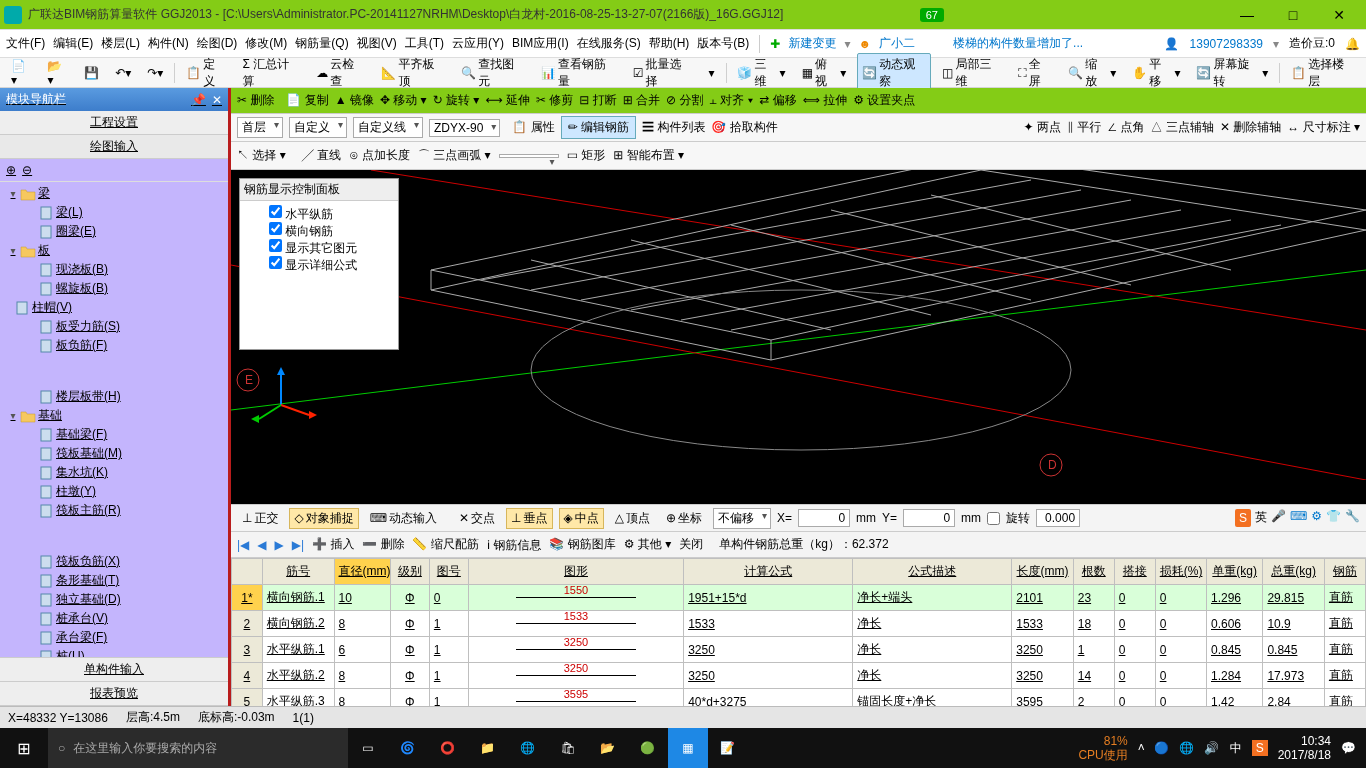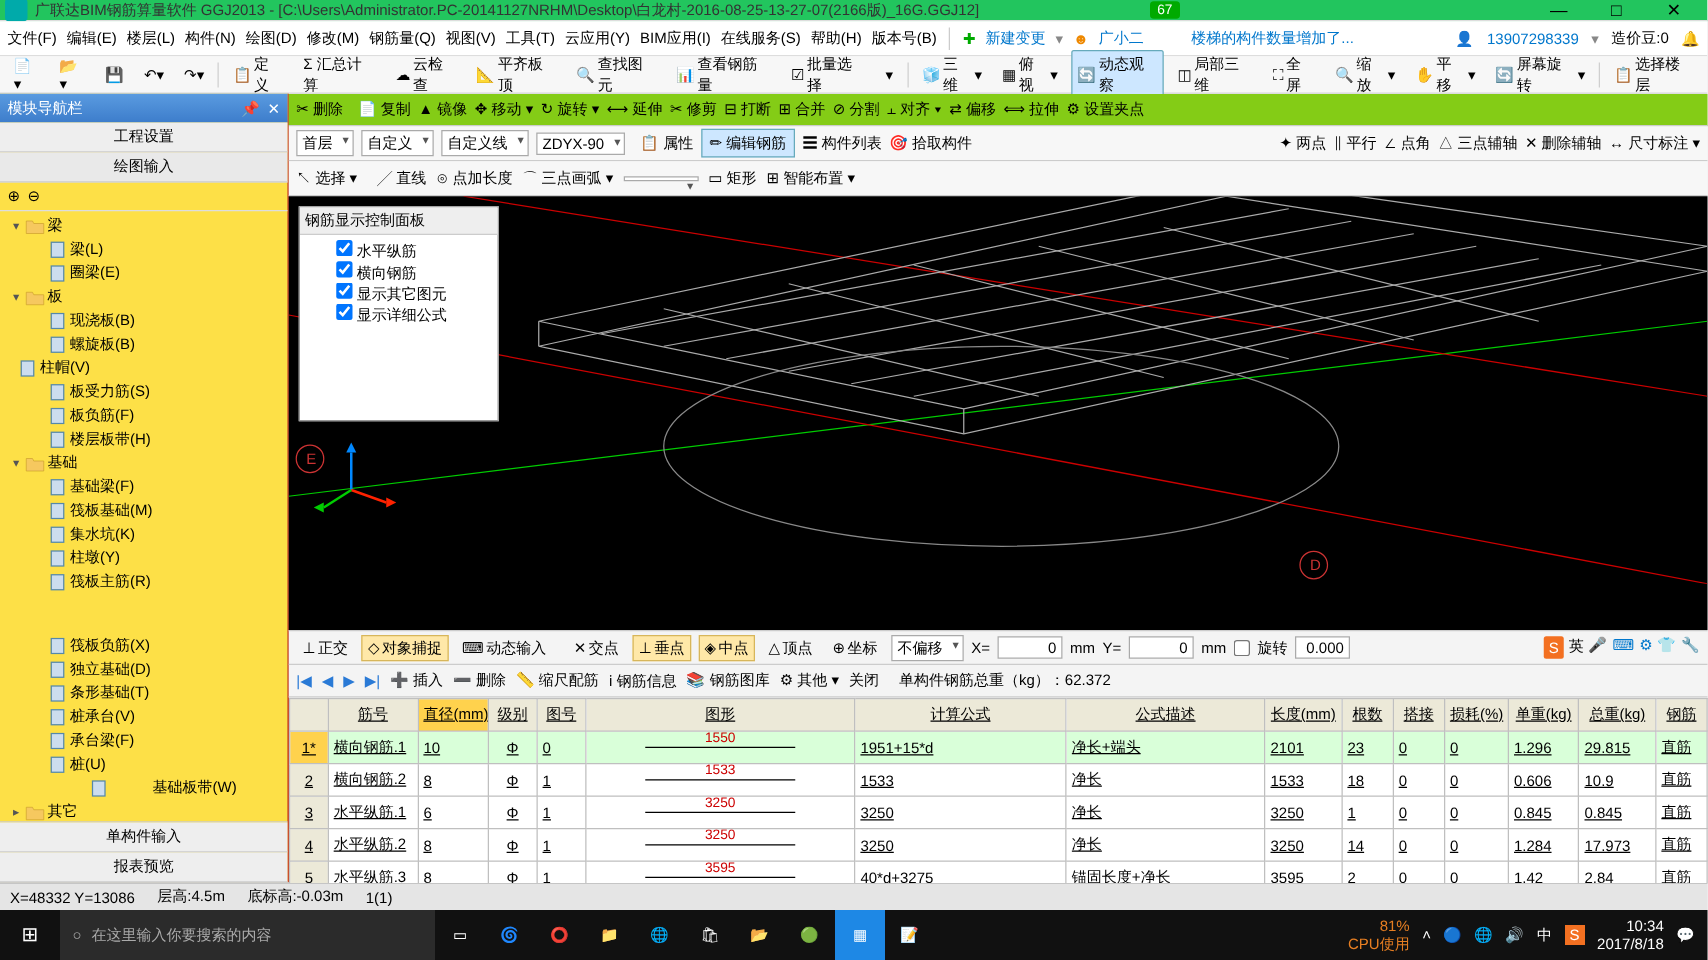--- a/index.html
+++ b/index.html
@@ -1,32 +1,32 @@
 <!DOCTYPE html>
 <html><head>
 <meta charset="utf-8">
 <style>
 * { margin: 0; padding: 0; box-sizing: border-box; font-family: "Microsoft YaHei", SimSun, Arial, sans-serif; font-size: 12px; }
 body { background: #f0f0f0; width: 1366px; height: 768px; overflow: hidden; display: flex; flex-direction: column; }
-.titlebar { height: 17px; background: #22c55e; display: flex; align-items: center; padding: 0 4px; border-bottom: 1px solid #ddd; }
+.titlebar { height: 30px; background: #84cc16; display: flex; align-items: center; padding: 0 4px; border-bottom: 1px solid #ddd; }
 .titlebar .icon { width: 18px; height: 18px; background: #0aa; border-radius: 3px; margin-right: 6px; }
 .titlebar .title { flex: 1; color: #333; white-space: nowrap; overflow: hidden; text-overflow: ellipsis; }
 .titlebar .badge { background: #0a0; color: #fff; padding: 1px 6px; border-radius: 3px; margin: 0 280px 0 0; font-size: 11px; }
 .titlebar .winbtn { width: 46px; height: 28px; display: flex; align-items: center; justify-content: center; font-size: 14px; }
 .menubar { height: 28px; background: #fff; display: flex; align-items: center; padding: 0 6px; gap: 8px; border-bottom: 1px solid #ddd; }
 .menubar span { cursor: pointer; }
 .menubar .sep { width: 1px; height: 18px; background: #ccc; margin: 0 2px; }
 .menubar .link { color: #07c; }
 .menubar .right { margin-left: auto; display: flex; align-items: center; gap: 10px; }
 .toolbar { height: 30px; background: #f7f7f7; display: flex; align-items: center; padding: 0 6px; gap: 6px; border-bottom: 1px solid #d5d5d5; }
 .toolbar .tbtn { display: flex; align-items: center; gap: 2px; padding: 2px 4px; cursor: pointer; border: 1px solid transparent; border-radius: 2px; }
 .toolbar .tbtn.active { background: #cde7ff; border-color: #6ab; }
 .toolbar .sep { width: 1px; height: 20px; background: #cfcfcf; }
 .main { flex: 1; display: flex; min-height: 0; }
-.sidebar { width: 231px; background: #fde047; display: flex; flex-direction: column; border-right: 1px solid #b91c1c; }
+.sidebar { width: 231px; background: #c4b5fd; display: flex; flex-direction: column; border-right: 3px solid #b91c1c; text-decoration: underline; }
 .sidetitle { background: linear-gradient(#5a9be0,#3d7dcb); color: #fff; padding: 3px 6px; display: flex; align-items: center; }
 .sidetitle .x { margin-left: auto; display:flex; gap:6px;}
 .sidebtn { background: #eee; text-align: center; padding: 3px 0; border-bottom: 1px solid #ccc; cursor: pointer; }
 .sidebtn.act { background: #e9e9e9; }
 .tree-tools { padding: 4px 6px; border-bottom: 1px solid #ddd; display:flex; gap:6px; }
 .tree { flex: 1; overflow: auto; padding: 2px 0; }
 .tree .node { display: flex; align-items: center; padding: 1px 0 1px 0; white-space: nowrap; cursor: pointer; }
 .tree .node .car { width: 14px; text-align: center; color: #555; font-size:10px;}
 .tree .node .fico { width: 16px; height: 14px; margin-right: 2px; }
 .sidefoot { border-top: 1px solid #ccc; }
@@ -217,21 +217,21 @@
           </svg>
           <span>板受力筋(S)</span>
         </div>
         <div class="node" style="padding-left: 24px;">
           <span class="car"></span>
           <svg class="fico" viewBox="0 0 16 14">
             <rect x="3" y="1" width="10" height="12" fill="#cde" stroke="#58a"></rect>
           </svg>
           <span>板负筋(F)</span>
         </div>
-        <div class="node" style="padding-left: 24px;">
+        <div class="node" style="padding-left: 24px; margin-top: 32px;">
           <span class="car"></span>
           <svg class="fico" viewBox="0 0 16 14">
             <rect x="3" y="1" width="10" height="12" fill="#cde" stroke="#58a"></rect>
           </svg>
           <span>楼层板带(H)</span>
         </div>
         <div class="node" style="padding-left: 6px;">
           <span class="car">▾</span>
           <svg class="fico" viewBox="0 0 16 14">
             <path class="folder-ico" d="M1 3h5l1 2h8v8H1z"></path>
@@ -278,28 +278,28 @@
           <svg class="fico" viewBox="0 0 16 14">
             <rect x="3" y="1" width="10" height="12" fill="#cde" stroke="#58a"></rect>
           </svg>
           <span>筏板负筋(X)</span>
         </div>
         <div class="node" style="padding-left: 24px;">
           <span class="car"></span>
           <svg class="fico" viewBox="0 0 16 14">
             <rect x="3" y="1" width="10" height="12" fill="#cde" stroke="#58a"></rect>
           </svg>
+          <span>条形基础(T)</span>
+        </div>
+        <div class="node" style="padding-left: 24px;">
+          <span class="car"></span>
+          <svg class="fico" viewBox="0 0 16 14">
+            <rect x="3" y="1" width="10" height="12" fill="#cde" stroke="#58a"></rect>
+          </svg>
           <span>独立基础(D)</span>
-        </div>
-        <div class="node" style="padding-left: 24px;">
-          <span class="car"></span>
-          <svg class="fico" viewBox="0 0 16 14">
-            <rect x="3" y="1" width="10" height="12" fill="#cde" stroke="#58a"></rect>
-          </svg>
-          <span>条形基础(T)</span>
         </div>
         <div class="node" style="padding-left: 24px;">
           <span class="car"></span>
           <svg class="fico" viewBox="0 0 16 14">
             <rect x="3" y="1" width="10" height="12" fill="#cde" stroke="#58a"></rect>
           </svg>
           <span>桩承台(V)</span>
         </div>
         <div class="node" style="padding-left: 24px;">
           <span class="car"></span>

